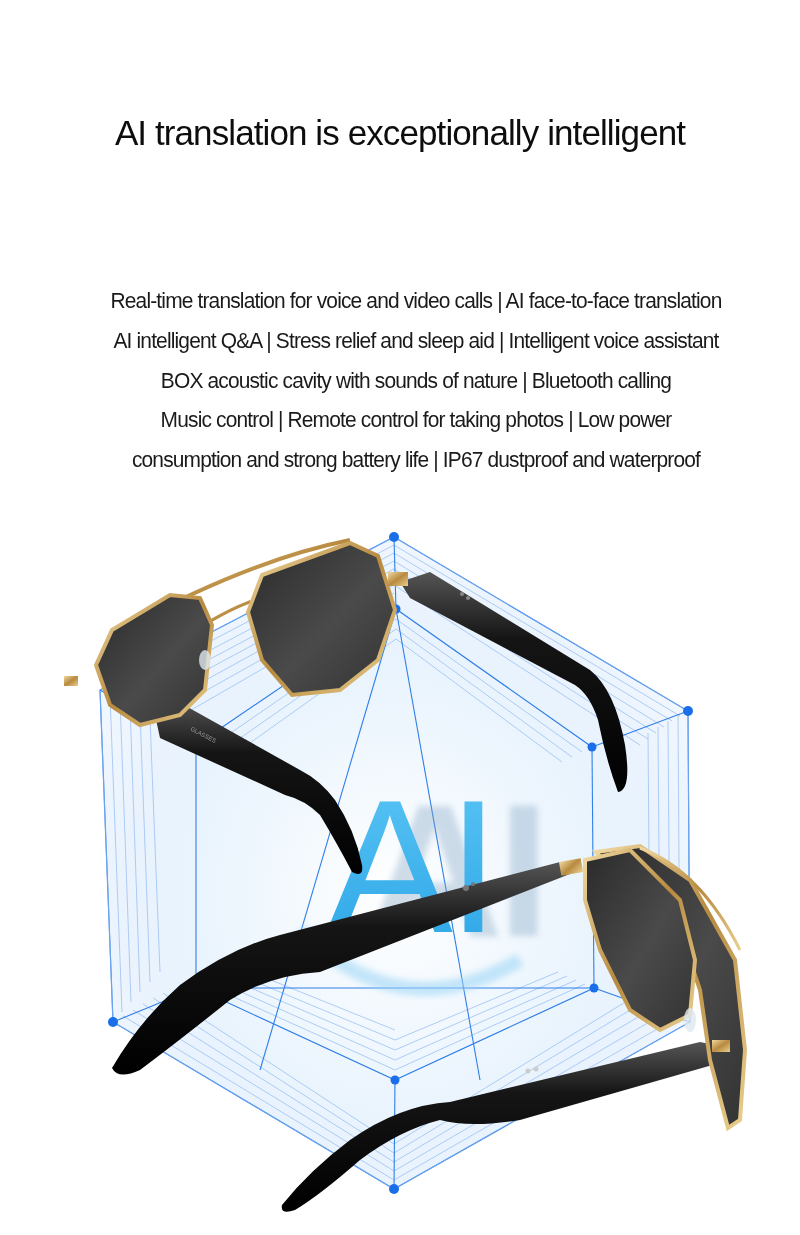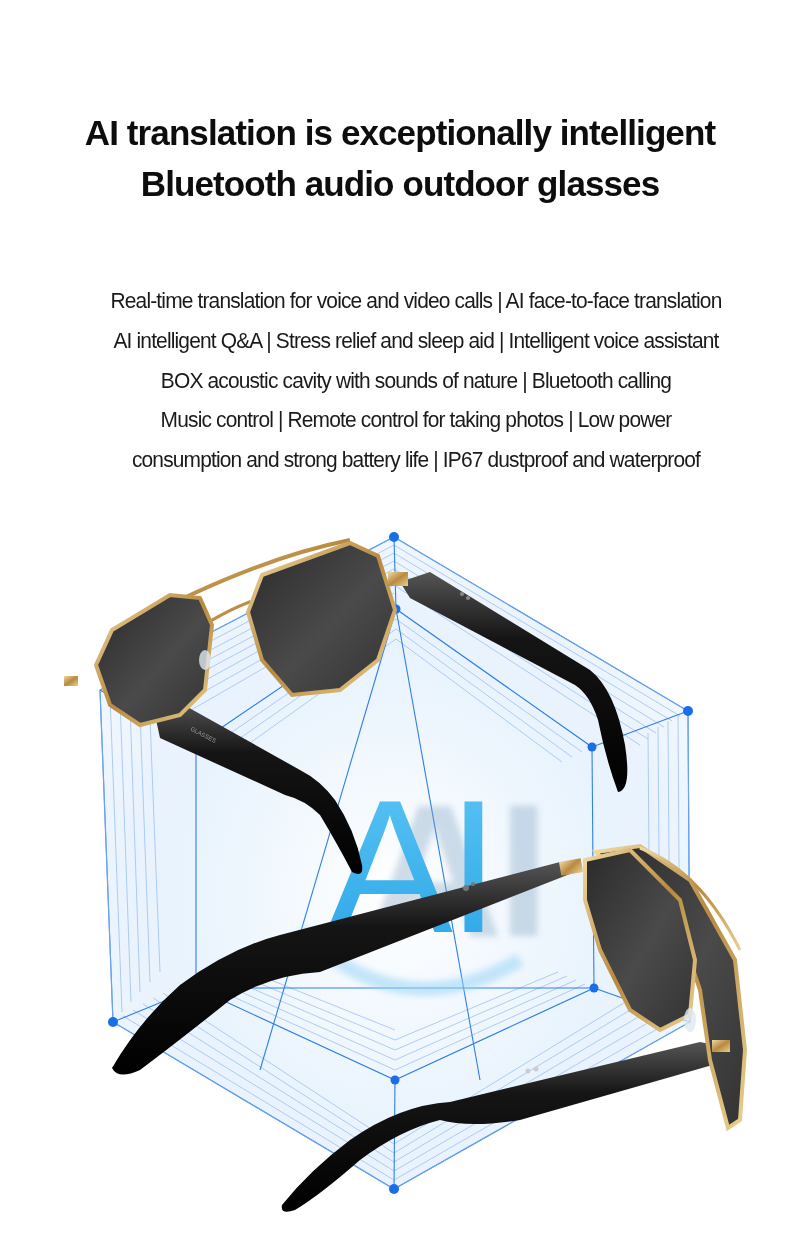--- a/index.html
+++ b/index.html
@@ -1,32 +1,31 @@
 <!DOCTYPE html>
 <html><head>
 <meta charset="utf-8">
 <style>
   html, body { margin: 0; padding: 0; background: #ffffff; }
   body { width: 800px; height: 1235px; position: relative; overflow: hidden;
          font-family: "Liberation Sans", sans-serif; color: #111; }
   .headline { position: absolute; left: 0; top: 108px; width: 800px; text-align: center; }
-  .headline .line { display: block; font-weight: bold; font-size: 35px; line-height: 50.5px;
+  .headline .line { display: block; font-weight: normal; font-size: 35px; line-height: 50.5px;
                     letter-spacing: -0.9px; color: #0d0d0d; }
   .features { position: absolute; left: 16px; top: 281px; width: 800px; text-align: center; }
   .features .line { display: block; font-size: 22.5px; line-height: 39.8px; color: #1a1a1a;
                     letter-spacing: -0.9px; transform: scaleX(0.93); transform-origin: center; white-space: nowrap; }
   .product { position: absolute; left: 0; top: 500px; width: 800px; height: 735px; }
   .product svg { position: absolute; left: 0; top: 0; }
 </style>
 </head>
 <body>
 
 <div class="headline">
   <span class="line">AI translation is exceptionally intelligent</span>
-  <span class="line">Bluetooth audio outdoor glasses</span>
 </div>
 
 <div class="features">
   <span class="line">Real-time translation for voice and video calls | AI face-to-face translation</span>
   <span class="line">AI intelligent Q&amp;A | Stress relief and sleep aid | Intelligent voice assistant</span>
   <span class="line">BOX acoustic cavity with sounds of nature | Bluetooth calling</span>
   <span class="line">Music control | Remote control for taking photos | Low power</span>
   <span class="line">consumption and strong battery life | IP67 dustproof and waterproof</span>
 </div>
 

